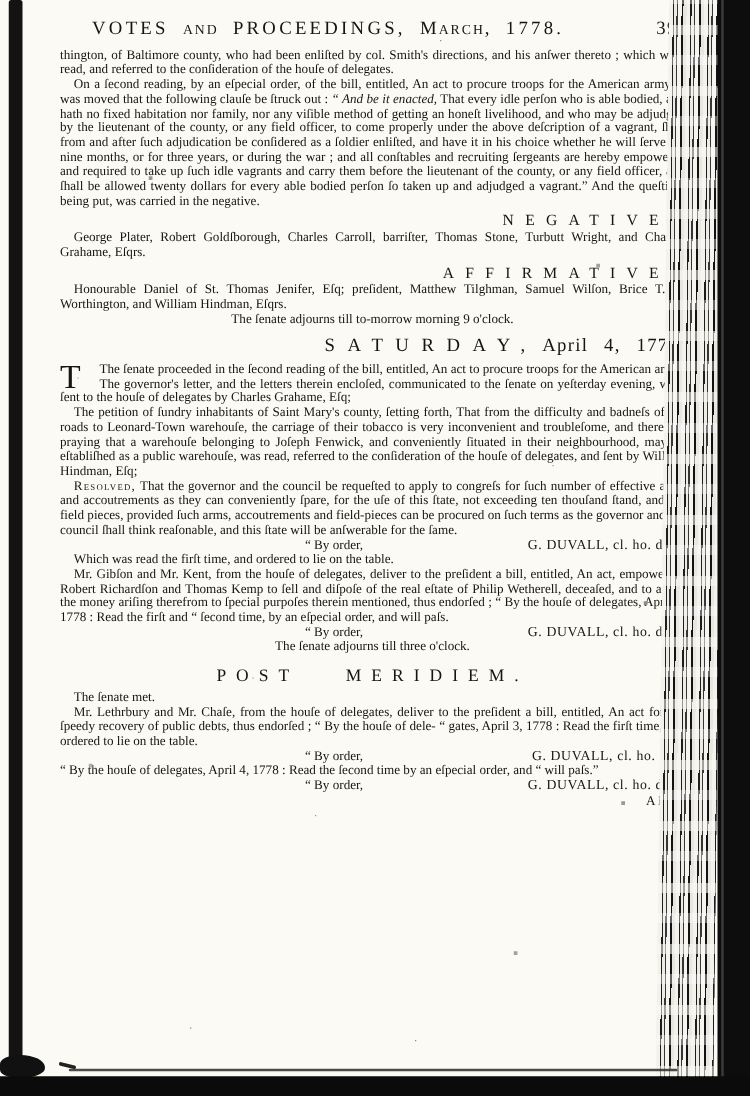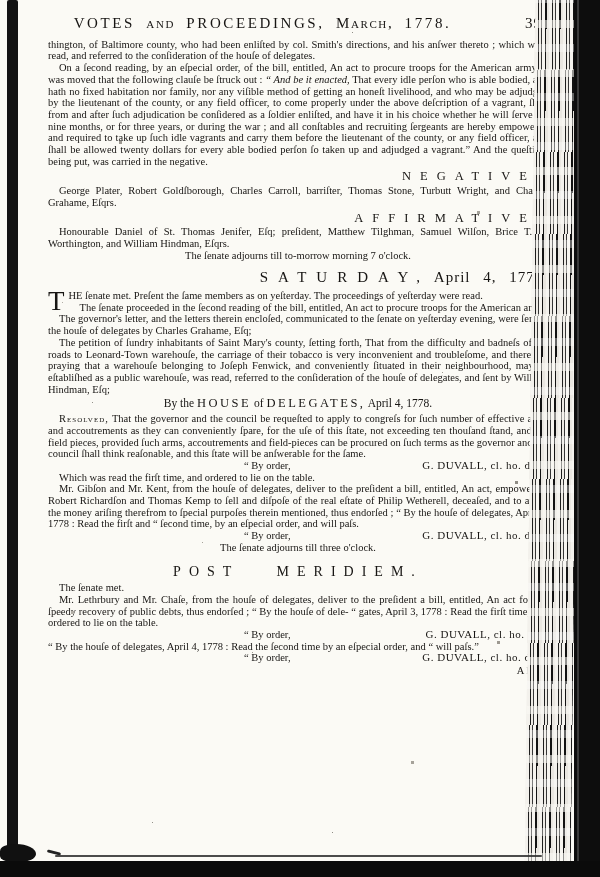--- a/index.html
+++ b/index.html
@@ -73,34 +73,33 @@
   <p class="para"><span>On a ſecond reading, by an eſpecial order, of the bill, entitled, An act to procure troops for the American army, it was moved that the following clauſe be ſtruck out :  </span><span class="italic">“ And be it enacted,</span><span> That every idle perſon who is able bodied, and hath no fixed habitation nor family, nor any viſible method of getting an honeſt livelihood, and who may be adjudged by the lieutenant of the county, or any field officer, to come properly under the above deſcription of a vagrant, ſhall from and after ſuch adjudication be conſidered as a ſoldier enliſted, and have it in his choice whether he will ſerve for nine months, or for three years, or during the war ;  and all conſtables and recruiting ſergeants are hereby empowered and required to take up ſuch idle vagrants and carry them before the lieutenant of the county, or any field officer, and ſhall be allowed twenty dollars for every able bodied perſon ſo taken up and adjudged a vagrant.”  And the queſtion, being put, was carried in the negative.</span></p>
 
   <div class="heading-caps">NEGATIVE.</div>
 
   <p class="para">George Plater, Robert Goldſborough, Charles Carroll, barriſter, Thomas Stone, Turbutt Wright, and Charles Grahame, Eſqrs.</p>
 
   <div class="heading-caps">AFFIRMATIVE.</div>
 
   <p class="para">Honourable Daniel of St. Thomas Jenifer, Eſq; preſident, Matthew Tilghman, Samuel Wilſon, Brice T. B. Worthington, and William Hindman, Eſqrs.</p>
 
-  <p class="center">The ſenate adjourns till to-morrow morning 7 o'clock.</p>
+  <p class="center">The ſenate adjourns till to-morrow morning 9 o'clock.</p>
 
   <div class="heading-day"><span class="day">SATURDAY,</span> <span class="date">April 4, 1778.</span></div>
 
-  <p class="para noindent"><span class="dropcap">T</span><span>HE ſenate met.   Preſent the ſame members as on yeſterday.   The proceedings of yeſterday were read.</span></p>
+  <p class="para noindent"><span class="dropcap">T</span></p>
 
   <p class="para">The ſenate proceeded in the ſecond reading of the bill, entitled, An act to procure troops for the American army.</p>
 
   <p class="para">The governor's letter, and the letters therein encloſed, communicated to the ſenate on yeſterday evening, were ſent to the houſe of delegates by Charles Grahame, Eſq;</p>
 
   <p class="para">The petition of ſundry inhabitants of Saint Mary's county, ſetting forth,  That from the difficulty and badneſs of the roads to Leonard-Town warehouſe, the carriage of their tobacco is very inconvenient and troubleſome, and therefore praying that a warehouſe belonging to Joſeph Fenwick, and conveniently ſituated in their neighbourhood, may be eſtabliſhed as a public warehouſe, was read, referred to the conſideration of the houſe of delegates, and ſent by William Hindman, Eſq;</p>
 
 
-  <div class="byline"><span>By the </span><span class="caps">HOUSE</span><span> of </span><span class="caps">DELEGATES,</span><span> April 4, 1778.</span></div>
 
   <p class="para"><span class="resolved-lead">Resolved,</span><span> That the governor and the council be requeſted to apply to congreſs for ſuch number of effective arms and accoutrements as they can conveniently ſpare, for the uſe of this ſtate, not exceeding ten thouſand ſtand, and ten field pieces,  provided ſuch arms, accoutrements and field-pieces can be procured on ſuch terms as the governor and the council ſhall think reaſonable, and this ſtate will be anſwerable for the ſame.</span></p>
 
   <div class="sig">
       <span>“ By order,</span>
       <span class="duvall">G. DUVALL, cl. ho. del.”</span>
     </div>
 
   <p class="para">Which was read the firſt time, and ordered to lie on the table.</p>
 

